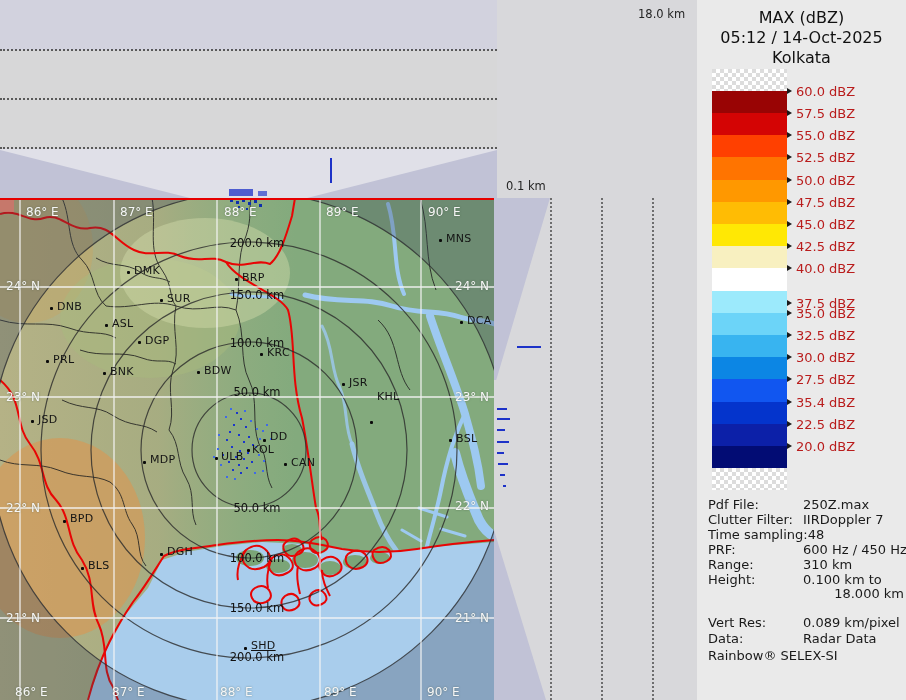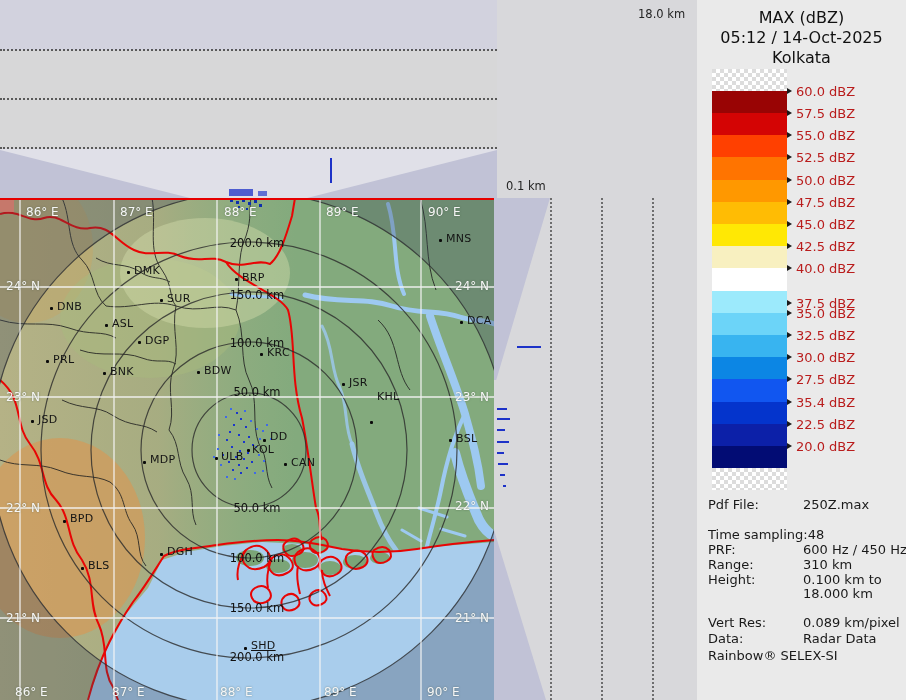--- a/index.html
+++ b/index.html
@@ -392,21 +392,22 @@
   <div class="leg-row" style="top:417px;">
       <span class="tick-arrow"></span>
       <span class="leg-txt">22.5 dBZ</span>
     </div>
   <div class="leg-row" style="top:439px;">
       <span class="tick-arrow"></span>
       <span class="leg-txt">20.0 dBZ</span>
     </div>
 
   <div class="meta-row" style="top:497px;"><span class="m-l">Pdf File:</span><span class="m-v">250Z.max</span></div>
+  <div class="meta-row" style="top:512px;"><span class="m-l">Clutter Filter:</span><span class="m-v">IIRDoppler 7</span></div>
   <div class="meta-row" style="top:527px;"><span class="m-l" style="width:auto;">Time sampling:</span><span class="m-v">48</span></div>
   <div class="meta-row" style="top:542px;"><span class="m-l">PRF:</span><span class="m-v">600 Hz / 450 Hz</span></div>
   <div class="meta-row" style="top:557px;"><span class="m-l">Range:</span><span class="m-v">310 km</span></div>
   <div class="meta-row" style="top:572px;"><span class="m-l">Height:</span><span class="m-v">0.100 km to</span></div>
-  <div class="meta-row" style="top:586px;"><span class="m-l"></span><span class="m-v">18.000 km</span></div>
+  <div class="meta-row" style="top:586px;text-align:right;"><span class="m-l"></span><span class="m-v">18.000 km</span></div>
   <div class="meta-row" style="top:615px;"><span class="m-l">Vert Res:</span><span class="m-v">0.089 km/pixel</span></div>
   <div class="meta-row" style="top:631px;"><span class="m-l">Data:</span><span class="m-v">Radar Data</span></div>
   <div class="meta-row" style="top:648px;">Rainbow® SELEX-SI</div>
 </div>
 
 </body></html>

